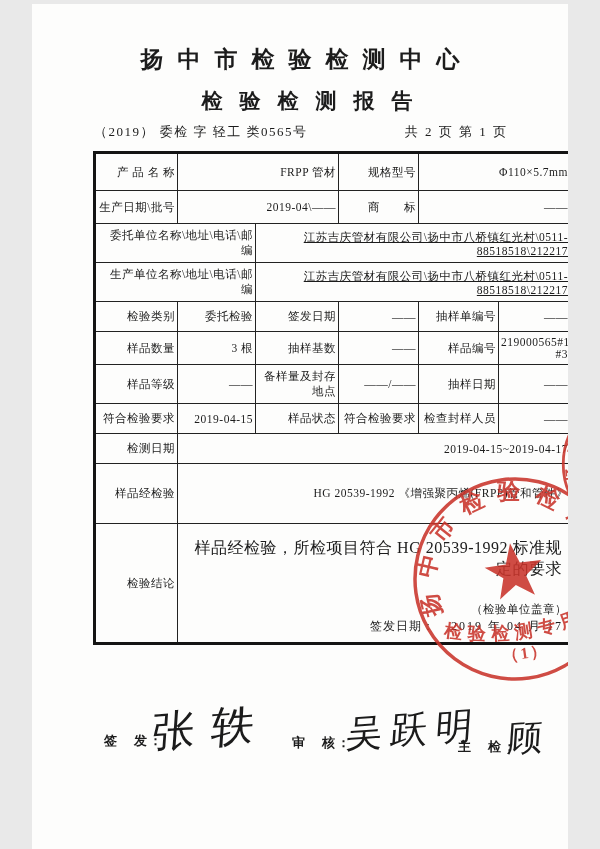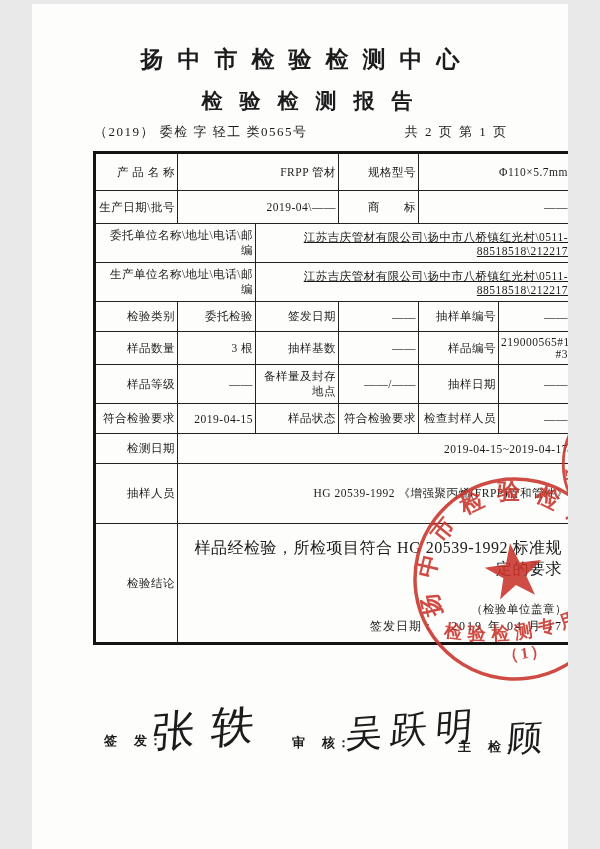--- a/index.html
+++ b/index.html
@@ -139,21 +139,21 @@
       <td class="lbl">样品状态</td>
       <td>符合检验要求</td>
       <td class="lbl-sm">检查封样人员</td>
       <td>——</td>
     </tr>
     <tr style="height:30px">
       <td class="lbl">检测日期</td>
       <td colspan="5">2019-04-15~2019-04-17</td>
     </tr>
     <tr style="height:60px">
-      <td class="lbl">抽样人员</td>
+      <td class="lbl">样品经检验</td>
       <td colspan="5" class="basis-val">HG 20539-1992 《增强聚丙烯(FRPP)管和管件》</td>
     </tr>
     <tr style="height:120px">
       <td class="lbl">检验结论</td>
       <td colspan="5" class="concl-cell">
         <div class="concl-text">样品经检验，所检项目符合 HG 20539-1992 标准规定的要求</div>
         <div class="seal-note">（检验单位盖章）</div>
         <div class="issue-line">
           <span>签发日期：</span><span class="issue-date">2019 年 04 月 17 日</span>
         </div>

